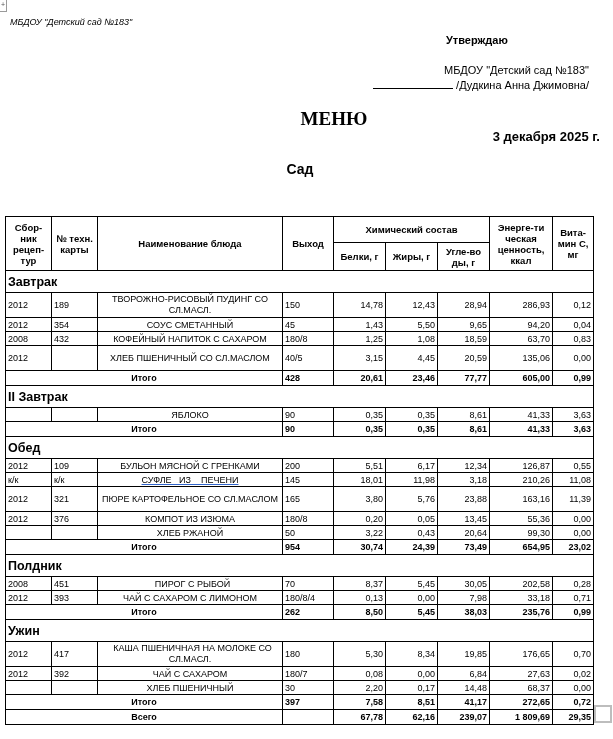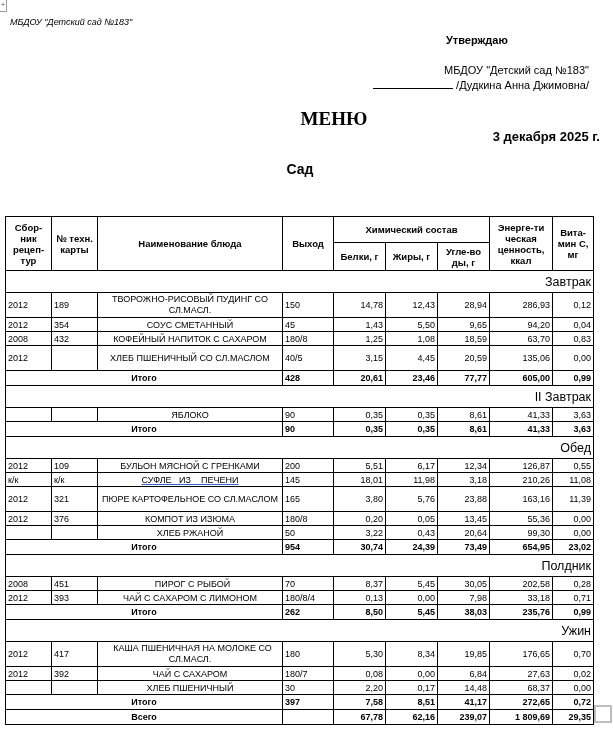--- a/index.html
+++ b/index.html
@@ -12,21 +12,21 @@
   .sig-line { display:inline-block; width:80px; border-bottom:1px solid #000; height:10px; vertical-align:baseline; margin-right:3px; }
   .title { left:0; width:600px; top:108px; text-align:center; font-family:"Liberation Serif", serif; font-weight:bold; font-size:19px;padding-left:34px; }
   .date { left:0; width:600px; top:129px; text-align:right; font-weight:bold; font-size:13px; }
   .section { left:0; width:600px; top:161px; text-align:center; font-weight:bold; font-size:14px; }
   table.menu { position:absolute; left:5px; top:188px; border-collapse:collapse; table-layout:fixed; width:588px; font-size:9px;margin-top:28px; }
   table.menu td, table.menu th { border:1px solid #000; padding:0 2px; overflow:hidden; }
   table.menu th { font-weight:bold; text-align:center; font-size:9.5px; line-height:11px; }
   .c { text-align:left; }
   .l { text-align:center; }
   .num { text-align:right; padding-right:2px; }
-  .meal td { font-weight:normal; font-size:12.5px; text-align:right; height:21px; }
+  .meal td { font-weight:bold; font-size:12.5px; text-align:left; height:21px; }
   .total td { font-weight:bold; height:14px; }
   .row1 td { height:13px; }
   .row2 td { height:24px; line-height:11px; }
   .dish { font-size:9px; }
   .underlined { text-decoration:underline; text-decoration-color:#3366cc; }
   .corner-box { left:594px; top:705px; width:14px; height:14px; border:2px solid #bdbdbd; background:#fff; }
 </style>
 </head>
 <body>
 

